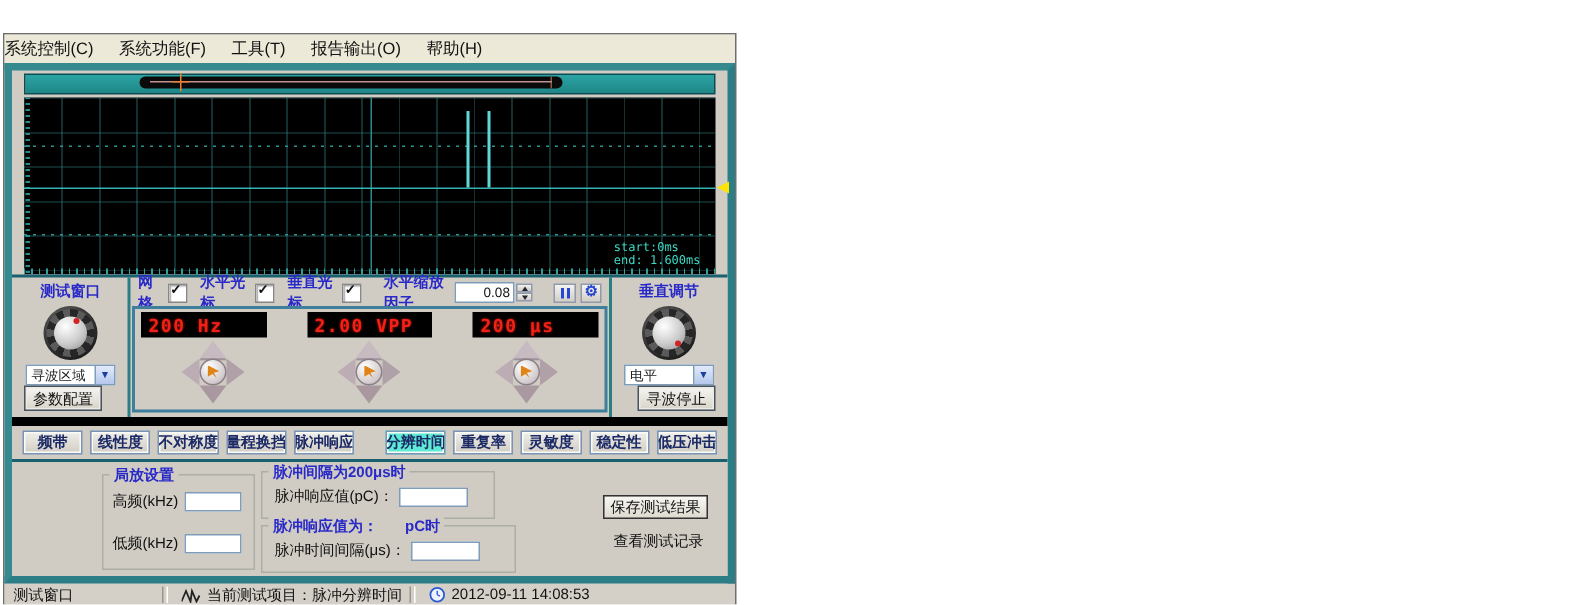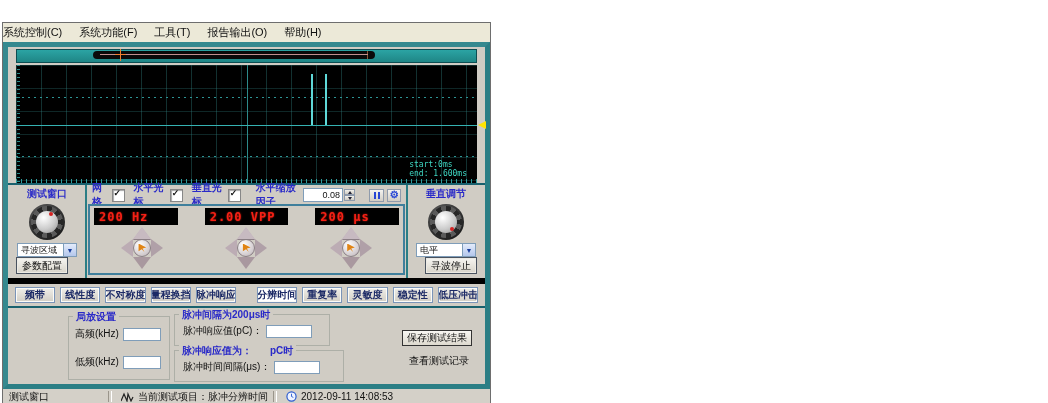--- a/index.html
+++ b/index.html
@@ -114,21 +114,21 @@
         background:linear-gradient(#f6f5f1,#d8d4ca);border:1px solid #49525f;
         box-shadow:inset 0 0 0 1px #eceae4;display:flex;align-items:center;white-space:nowrap;}
   .btn-param{left:8px;} .btn-stop{right:8px;}
 
   
   .tabsrow{border-top:6px solid #000000;height:22px;display:flex;align-items:center;
         padding:0 7px;gap:5px;background:#d0ccc4;}
   .tabbtn{flex:1;height:16px;background:linear-gradient(#efeee9,#d2cec5);border:1px solid #7a94b8;
         box-shadow:inset 0 0 0 1px #fbfbf8;font-size:10px;font-weight:bold;color:#1c2a66;
         display:flex;align-items:center;justify-content:center;white-space:nowrap;overflow:hidden;}
-  .tabbtn.active{background:#ffffff;margin-left:16px;}
+  .tabbtn.active{background:#5eead4;margin-left:16px;}
 
   
   .formpanel{border-top:2px solid #19616e;height:76px;position:relative;background:#d0ccc4;font-size:10px;}
   .fgroup{position:absolute;border:1px solid #adafa7;}
   .fg-legend{position:absolute;top:-7px;left:4px;background:#d0ccc4;padding:0 3px;
         color:#2a2ac8;font-weight:bold;white-space:nowrap;}
   .fg-legend .gap{display:inline-block;width:18px;}
   .pdgroup{left:60px;top:8px;width:100px;height:62px;}
   .g1{left:166px;top:6px;width:154px;height:30px;}
   .g2{left:166px;top:42px;width:168px;height:30px;}

